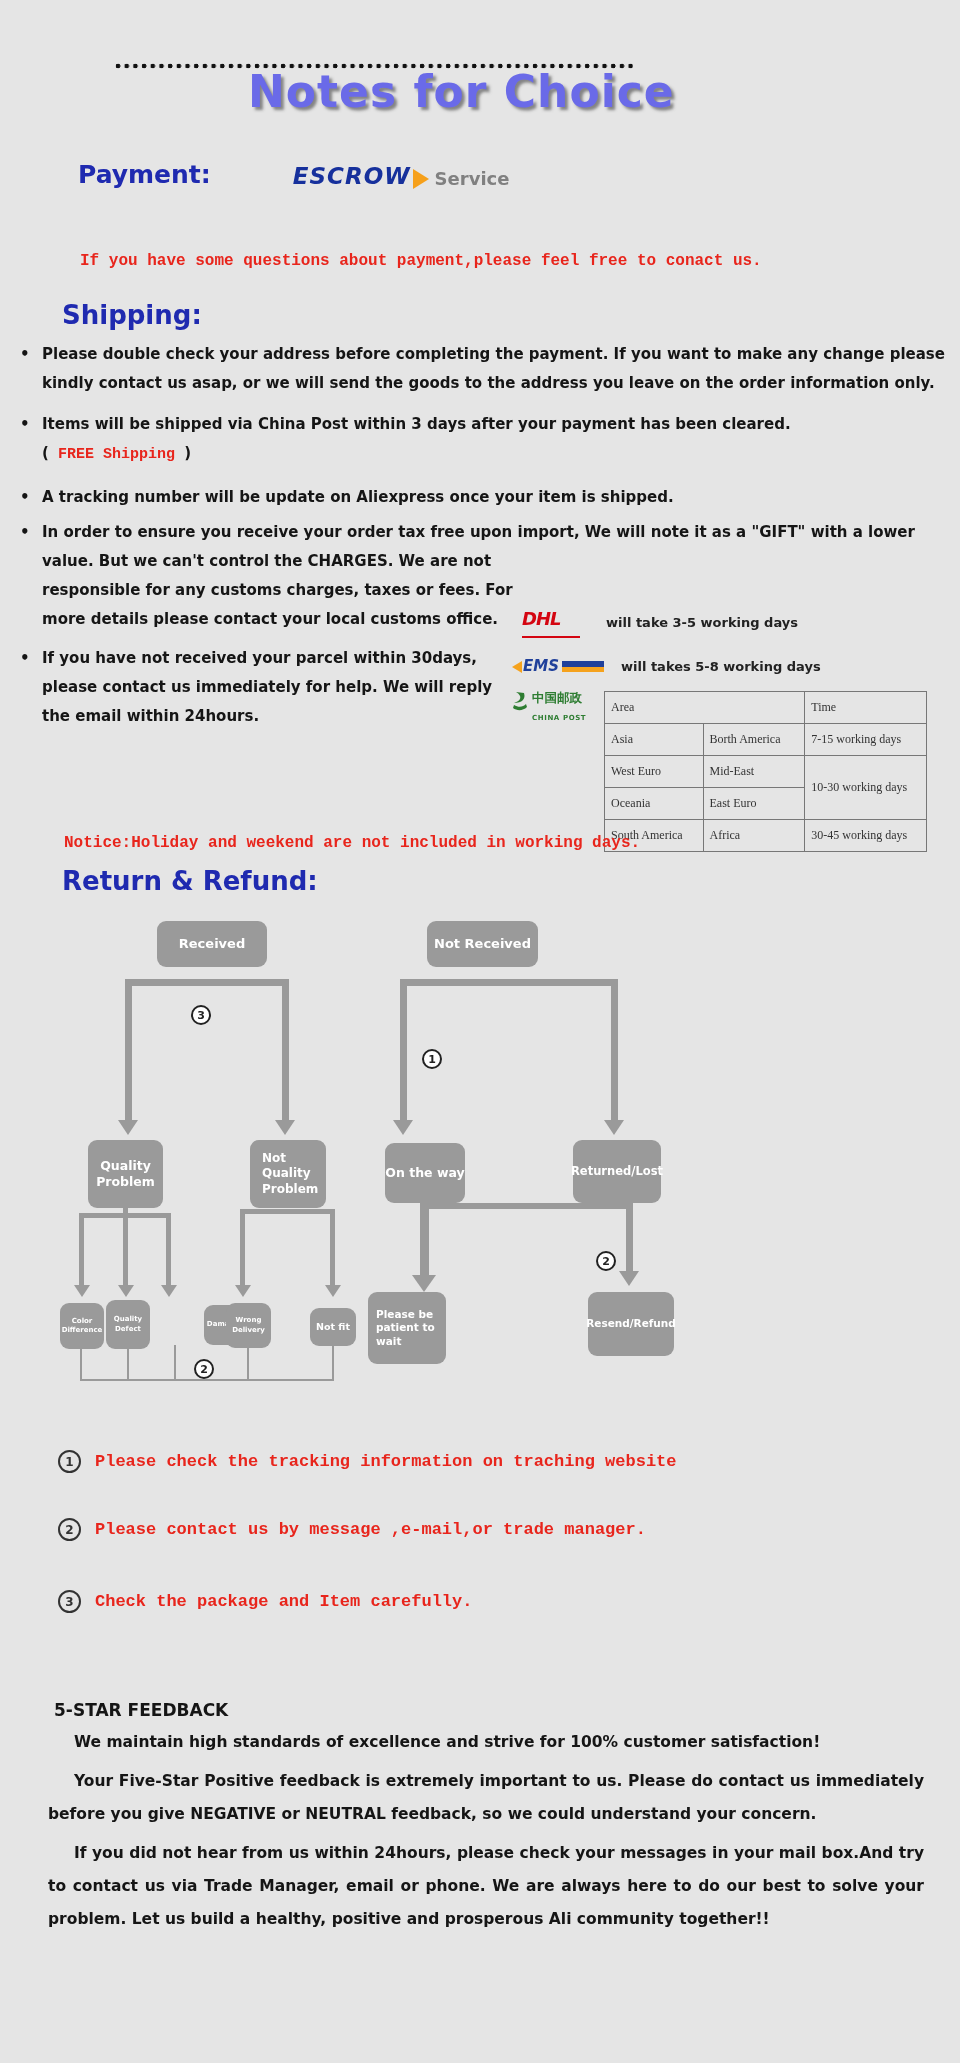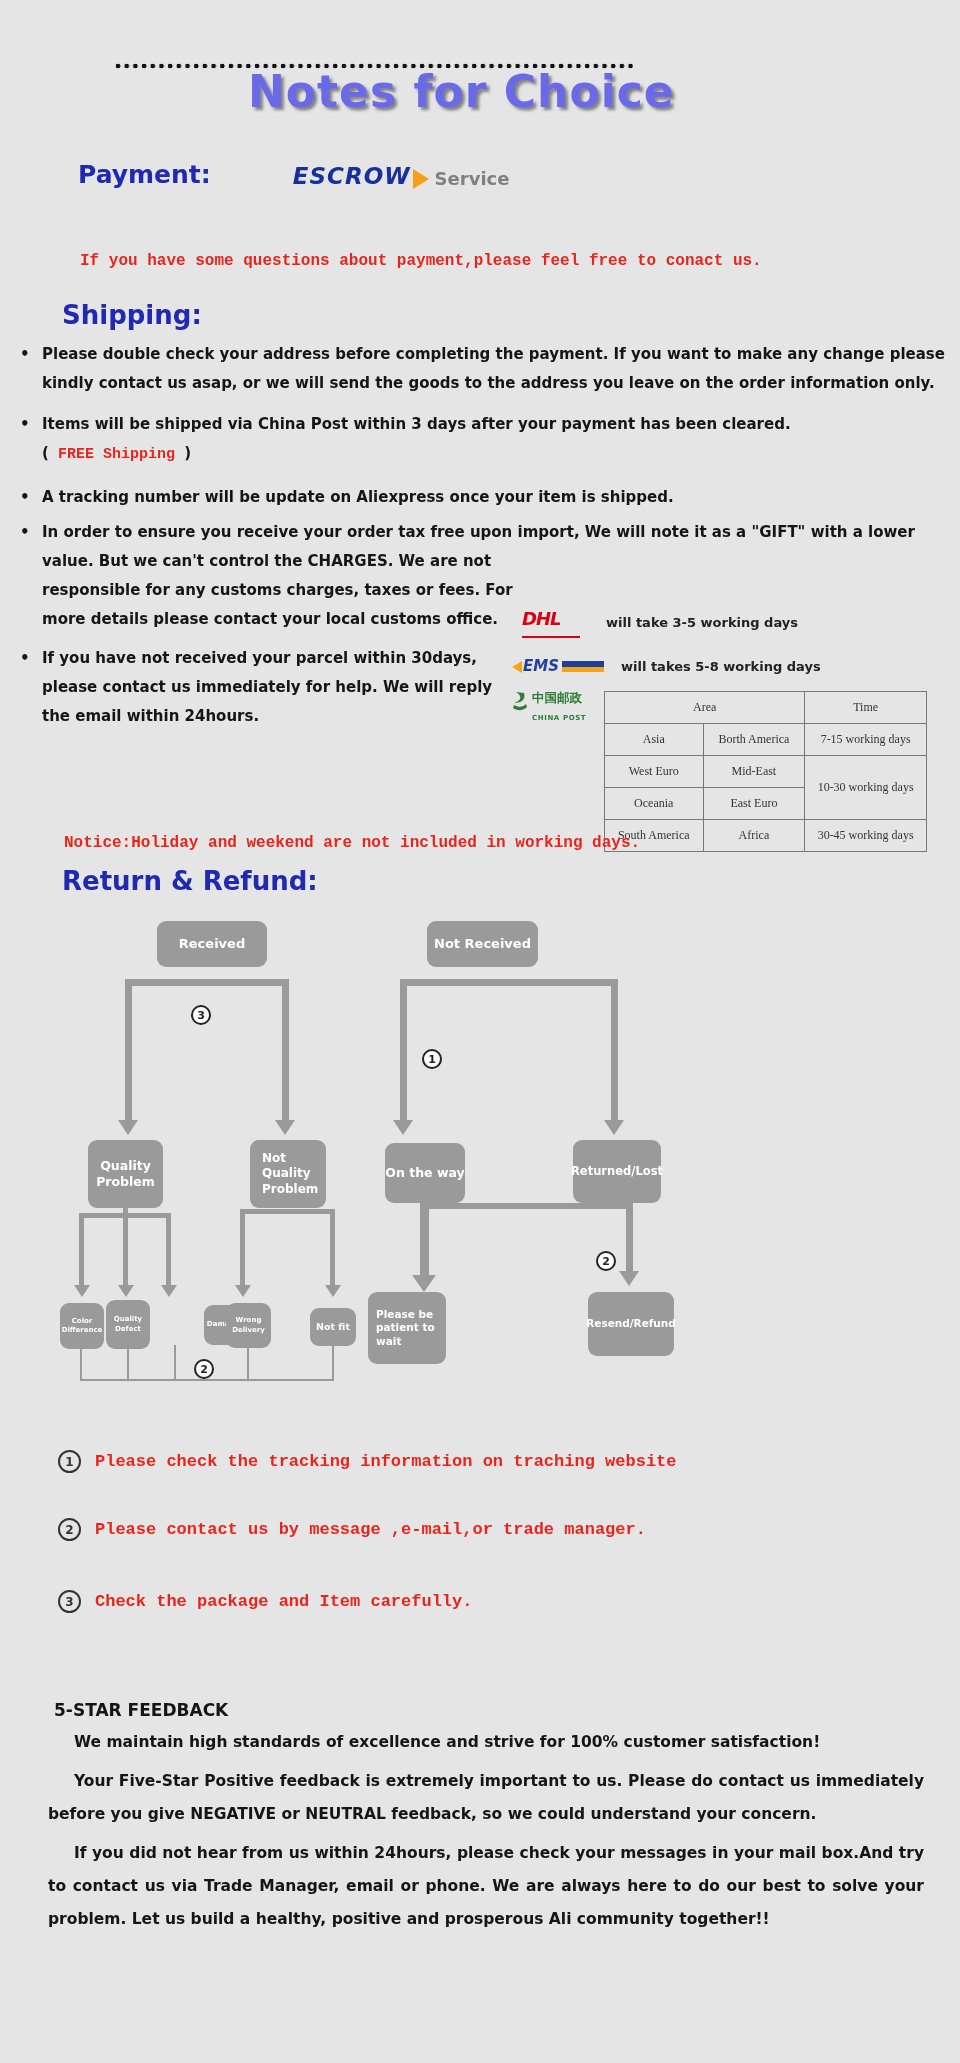--- a/index.html
+++ b/index.html
@@ -44,21 +44,21 @@
   .ems-tri{width:0;height:0;border-top:6px solid transparent;border-bottom:6px solid transparent;
            border-right:10px solid #f5a21d;}
   .ems{font-size:15px;font-weight:900;font-style:italic;color:#20409a;margin-left:1px;}
   .ems-stripes{width:42px;height:11px;margin-left:3px;background:linear-gradient(#20409a 0 55%,#f5a21d 55% 100%);}
   .cp-wrap{display:flex;align-items:flex-start;width:92px;}
   .cp-txt-cn{font-size:12.5px;font-weight:bold;color:#2e7d32;line-height:13px;}
   .cp-txt-en{font-size:7px;font-weight:bold;color:#2e7d32;letter-spacing:.6px;}
 
   table.ship{border-collapse:collapse;width:323px;font-family:"Liberation Serif",serif;
              font-size:12px;color:#333;}
-  table.ship th,table.ship td{border:1px solid #777;text-align:center;padding:1px 6px;font-weight:normal;}
+  table.ship th,table.ship td{border:1px solid #777;text-align:left;padding:1px 6px;font-weight:normal;}
   table.ship th{height:18px;} table.ship td{height:23px;}
   .colA{width:96px;} .colB{width:100px;} .colT{width:125px;}
 
   
   .flow{position:absolute;left:0;top:915px;width:960px;height:482px;}
   .box{position:absolute;background:#9a9a9a;border-radius:9px;color:#fff;font-weight:bold;
        display:flex;align-items:center;justify-content:center;text-align:center;line-height:1.3;}
   .box.left{justify-content:flex-start;text-align:left;}
   .hbar,.vline{position:absolute;background:#9a9a9a;}
   .ah,.ahs,.ahb{position:absolute;width:0;height:0;}

